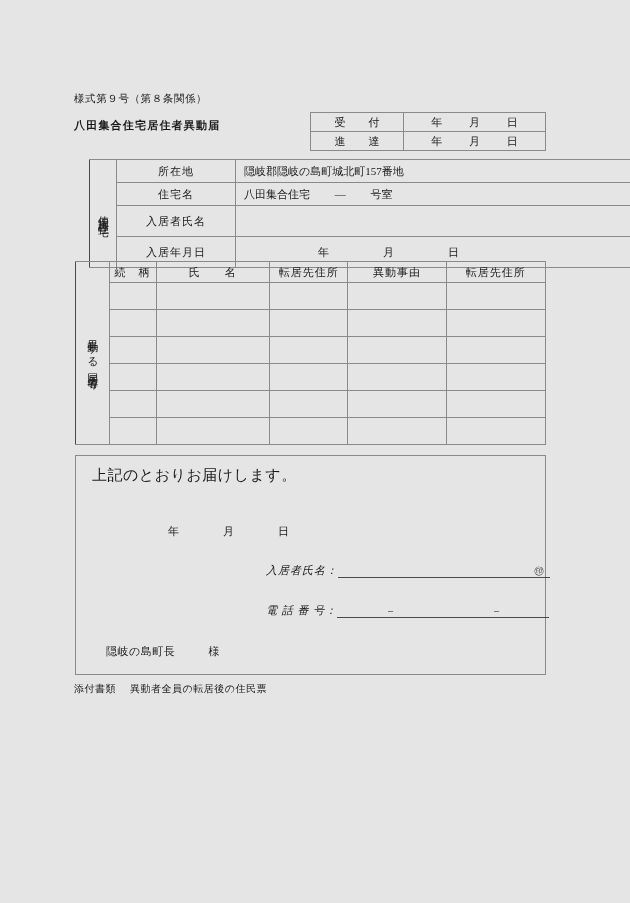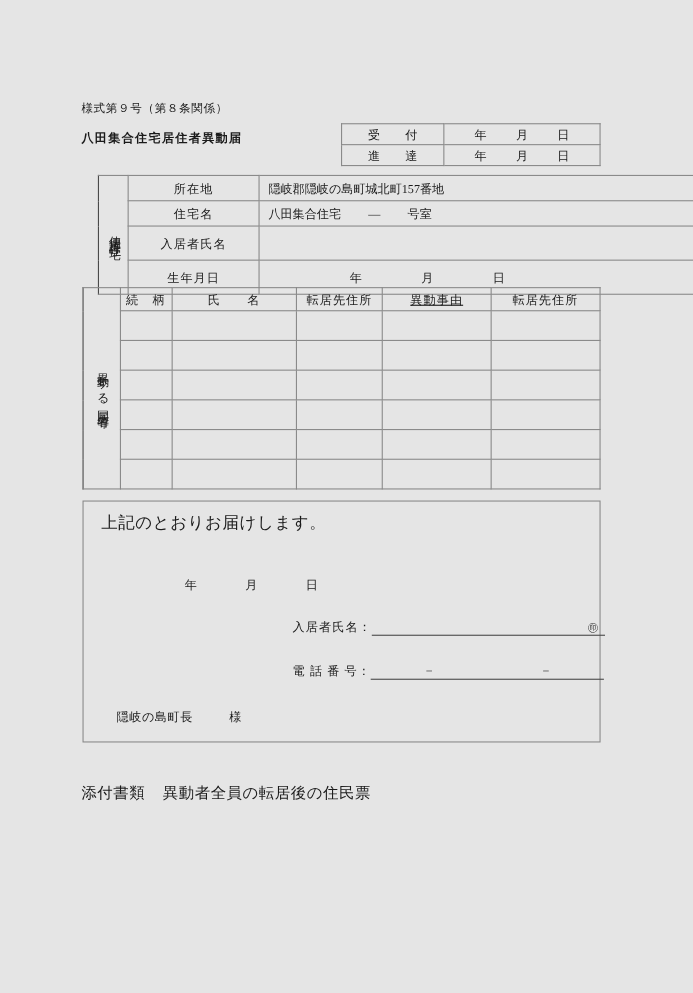--- a/index.html
+++ b/index.html
@@ -135,21 +135,21 @@
     font-weight: normal;
     font-size: 11px;
     height: 20px;
     text-align: center;
     letter-spacing: 1px;
     padding: 0 2px;
   }
   .c-rel  { width: 44px; }
   .c-name { width: 116px; }
   .c-dob  { width: 80px; }
-  .c-reason { width: 102px; text-decoration: underline; }
+  .c-reason { width: 102px; }
   .c-addr { width: 103px; }
 
   
   .declaration {
     position: absolute;
     left: 75px;
     top: 455px;
     width: 471px;
     height: 220px;
     border: 1px solid #8a8a8a;
@@ -172,21 +172,21 @@
   }
   .sig-line {
     position: absolute;
     font-size: 11px;
     display: flex;
     align-items: flex-end;
     white-space: nowrap;
   }
   .sig-name  { left: 190px; top: 107px; }
   .sig-phone { left: 190px; top: 147px; }
-  .sig-label { letter-spacing: 1px; }
+  .sig-label { letter-spacing: 1px; font-style: italic; }
   .rule {
     border-bottom: 1px solid #4a4a4a;
     display: inline-block;
     height: 12px;
   }
   .rule.name  { width: 212px; }
   .rule.phone {
     width: 212px;
     display: inline-flex;
     justify-content: space-around;
@@ -203,22 +203,22 @@
     top: 188px;
     font-size: 11px;
     letter-spacing: 0.5px;
     padding-left: 14px;
   }
   .addressee .hon { display: inline-block; padding-left: 30px; }
 
   .attachment {
     position: absolute;
     left: 74px;
-    top: 712px;
-    font-size: 14px;
+    top: 682px;
+    font-size: 10px;
     letter-spacing: 0.5px;
   }
   .attachment .gap { display: inline-block; width: 8px; }
 </style>
 </head>
 <body>
 
 <div class="page">
 
   <div class="form-no">様式第９号（第８条関係）</div>
@@ -267,21 +267,21 @@
             <span class="dash">—</span>
             <span>号室</span>
           </span>
         </td>
       </tr>
       <tr>
         <td class="rowlabel">入居者氏名</td>
         <td class="value tall"></td>
       </tr>
       <tr>
-        <td class="rowlabel">生年月日</td>
+        <td class="rowlabel">入居年月日</td>
         <td class="value tall">
           <div class="date-run">
             <span>年</span>
             <span>月</span>
             <span>日</span>
           </div>
         </td>
       </tr>
     </tbody>
   </table>

